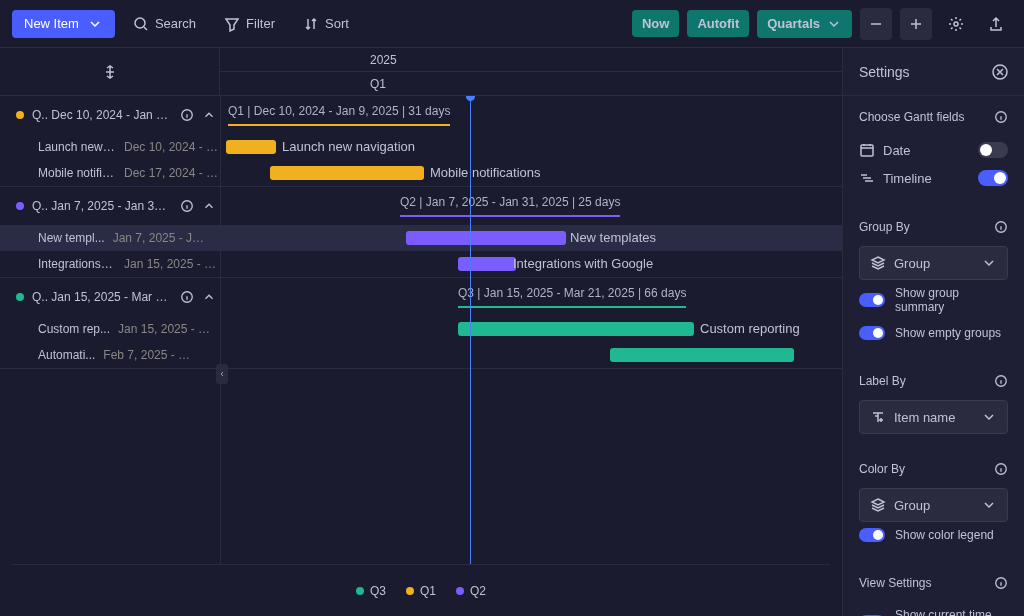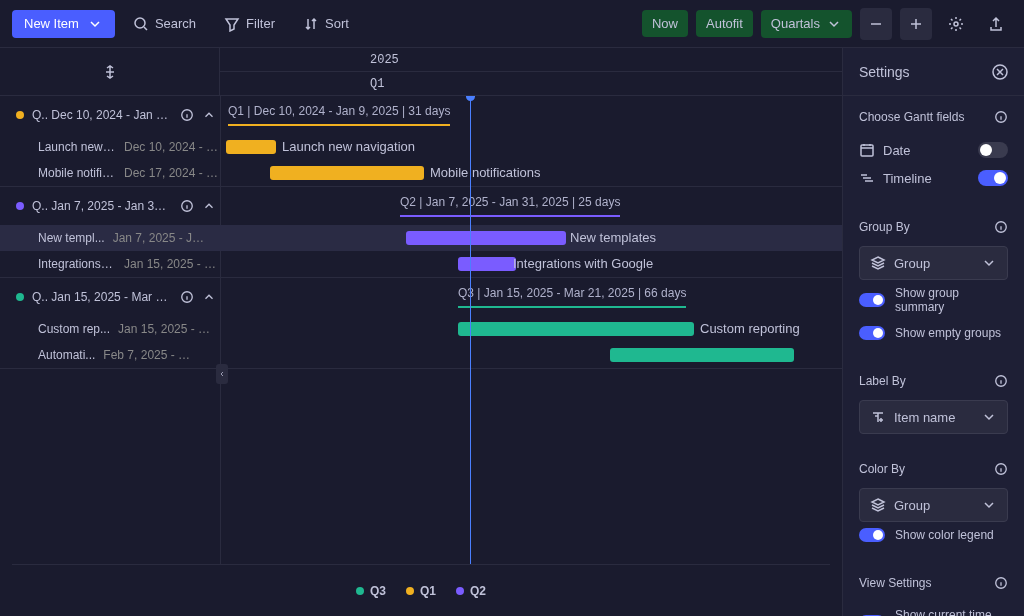--- a/index.html
+++ b/index.html
@@ -1,32 +1,32 @@
 <!DOCTYPE html>
 <html><head>
 <meta charset="utf-8">
 <style>
 * { box-sizing: border-box; margin: 0; padding: 0; }
 body { background: #1a1b2e; color: #c0c2d9; font-family: -apple-system, sans-serif; font-size: 13px; width: 1024px; height: 616px; overflow: hidden; }
 
 .toolbar { height: 48px; display: flex; align-items: center; padding: 0 12px; gap: 8px; border-bottom: 1px solid #2a2b3f; }
 .btn { background: transparent; border: none; color: #c0c2d9; padding: 6px 10px; border-radius: 4px; cursor: pointer; display: flex; align-items: center; gap: 6px; font-size: 13px; }
 .btn-primary { background: #4a5eff; color: white; padding: 6px 12px; display: flex; align-items: center; gap: 8px; }
-.btn-secondary { background: #14532d; }
+.btn-secondary { background: #0f766e; font-weight: bold; }
 .spacer { flex: 1; }
 .icon-btn { width: 32px; height: 32px; display: flex; align-items: center; justify-content: center; border-radius: 4px; cursor: pointer; background: #2a2b3f; }
 .icon { width: 16px; height: 16px; }
 
 .main { display: flex; height: 568px; }
 .gantt-area { flex: 1; display: flex; flex-direction: column; position: relative; }
 .settings-panel { width: 182px; background: #1e1f35; border-left: 1px solid #2a2b3f; overflow-y: auto; padding: 0; }
 
 .gantt-header { height: 48px; display: flex; border-bottom: 1px solid #2a2b3f; }
 .gantt-left-header { width: 220px; border-right: 1px solid #2a2b3f; display: flex; align-items: center; justify-content: center; }
-.gantt-right-header { flex: 1; position: relative; font-family: Liberation Mono, monospace; }
+.gantt-right-header { flex: 1; position: relative; }
 .year-row { height: 24px; padding-left: 150px; display: flex; align-items: center; font-size: 12px; border-bottom: 1px solid #2a2b3f; }
 .quarter-row { height: 24px; padding-left: 150px; display: flex; align-items: center; font-size: 12px; }
 
 .gantt-body { flex: 1; position: relative; overflow: hidden; }
 .today-line { position: absolute; left: 470px; top: 0; bottom: 0; width: 1px; background: #4a7fff; z-index: 5; }
 .today-marker { position: absolute; left: 466px; top: -4px; width: 9px; height: 9px; background: #4a7fff; border-radius: 50%; z-index: 6; }
 
 .group { border-bottom: 1px solid #2a2b3f; }
 .group-header { height: 38px; display: flex; align-items: center; padding: 0 16px; gap: 8px; position: relative; }
 .group-dot { width: 8px; height: 8px; border-radius: 50%; }
@@ -41,21 +41,21 @@
 .task-date { font-size: 12px; color: #888; white-space: nowrap; overflow: hidden; text-overflow: ellipsis; max-width: 95px; }
 .task-bar-area { position: absolute; left: 220px; right: 0; height: 100%; }
 .task-bar { position: absolute; height: 14px; top: 6px; border-radius: 3px; }
 .task-label { position: absolute; font-size: 13px; top: 5px; white-space: nowrap; }
 
 .task-row.highlighted { background: #2a2b44; }
 
 .collapse-handle { position: absolute; left: 216px; top: 268px; background: #2a2b3f; width: 12px; height: 20px; border-radius: 3px; display: flex; align-items: center; justify-content: center; cursor: pointer; z-index: 10; }
 
 .footer { height: 52px; border-top: 1px solid #2a2b3f; display: flex; align-items: center; justify-content: center; gap: 20px; margin: 0 12px; }
-.legend-item { display: flex; align-items: center; gap: 6px; font-size: 12px; font-weight: bold; }
+.legend-item { display: flex; align-items: center; gap: 6px; font-size: 12px; }
 .legend-dot { width: 8px; height: 8px; border-radius: 50%; }
 
 .panel-header { height: 48px; display: flex; align-items: center; justify-content: space-between; padding: 0 16px; border-bottom: 1px solid #2a2b3f; }
 .panel-title { font-size: 14px; }
 .panel-section { padding: 14px 16px; }
 .section-title { font-size: 12px; font-weight: 500; margin-bottom: 12px; display: flex; justify-content: space-between; }
 .field-row { display: flex; align-items: center; justify-content: space-between; padding: 6px 0; }
 .field-label { display: flex; align-items: center; gap: 8px; font-size: 13px; }
 .toggle { width: 30px; height: 16px; background: #3a3b4f; border-radius: 8px; position: relative; cursor: pointer; }
 .toggle.on { background: #4a5eff; }

